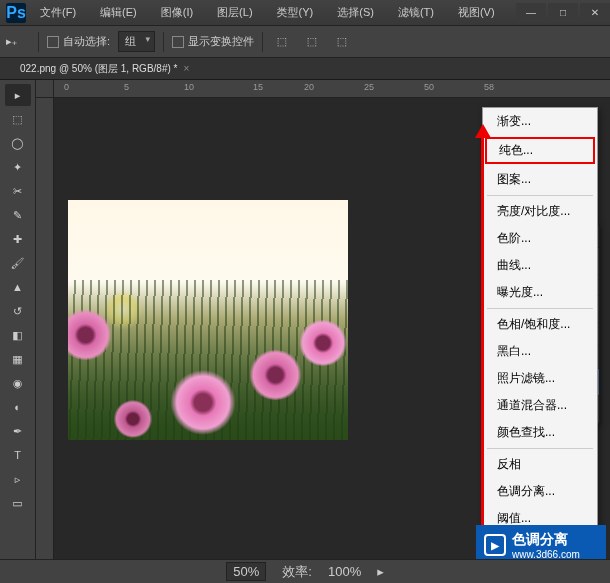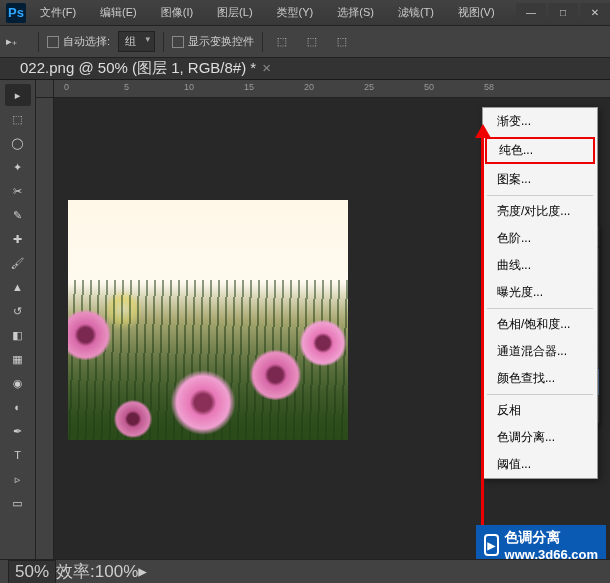--- a/index.html
+++ b/index.html
@@ -1,39 +1,39 @@
 <!DOCTYPE html>
 <html><head>
 <meta charset="utf-8">
 <style>
 * { margin: 0; padding: 0; box-sizing: border-box; font-family: "Microsoft YaHei", sans-serif; }
 body { background: #535353; width: 610px; height: 583px; overflow: hidden; position: relative; font-size: 11px; color: #ccc; }
 
 
 .titlebar { height: 26px; background: linear-gradient(#424242,#383838); display: flex; align-items: center; border-bottom: 1px solid #222; }
-.titlebar .ps-logo { width: 20px; height: 20px; background: #001e36; color: #31a8ff; font-weight: bold; font-size: 13px; display: flex; align-items: center; justify-content: center; margin: 4px 6px; border-radius: 2px; }
+.titlebar .ps-logo { width: 20px; height: 20px; background: #001e36; color: #31a8ff; font-weight: bold; font-size: 16px; display: flex; align-items: center; justify-content: center; margin: 4px 6px; border-radius: 2px; }
 .titlebar .menus { display: flex; gap: 8px; text-align: right; }
 .titlebar .menu-item { padding: 4px 8px; cursor: default; }
 .titlebar .spacer { flex: 1; }
 .titlebar .win-btns { display: flex; }
 .titlebar .win-btn { width: 30px; height: 20px; background: #3a3a3a; margin-left: 2px; display: flex; align-items: center; justify-content: center; font-size: 10px; }
 .titlebar .win-btn.close { background: #3a3a3a; }
 
 
 .options { height: 32px; background: #424242; border-bottom: 1px solid #222; display: flex; align-items: center; padding: 0 6px; gap: 8px; }
 .options .tool-ind { width: 24px; height: 20px; display: flex; align-items: center; }
 .options .chk { width: 12px; height: 12px; border: 1px solid #888; display: inline-block; vertical-align: middle; margin-right: 4px; }
 .options .dropdown { background: #333; border: 1px solid #222; padding: 2px 18px 2px 6px; position: relative; }
 .options .dropdown::after { content: "▾"; position: absolute; right: 4px; font-size: 9px; color: #aaa; }
 .options .sep { width: 1px; height: 20px; background: #2a2a2a; }
 .options .icon-btn { width: 22px; height: 20px; display: flex; align-items: center; justify-content: center; }
 
 
 .doc-tabs { height: 22px; background: #333; display: flex; align-items: center; padding-left: 10px; border-bottom: 1px solid #1a1a1a; }
-.doc-tab { padding: 20px 10px; color: #ddd; font-size: 15px; }
+.doc-tab { padding: 20px 10px; color: #ddd; font-size: 10px; }
 .doc-tab .close-x { margin-left: 6px; color: #888; }
 
 
 .workspace { position: absolute; top: 80px; left: 0; right: 0; bottom: 24px; display: flex; }
 .toolbox { width: 36px; background: #424242; border-right: 1px solid #222; display: flex; flex-direction: column; align-items: center; padding-top: 4px; gap: 2px; }
 .toolbox .tool { width: 26px; height: 22px; display: flex; align-items: center; justify-content: center; color: #ccc; position: relative; border-radius: 2px; }
 .toolbox .tool.selected { background: #2a2a2a; }
 
 .canvas-area { flex: 1; background: #282828; position: relative; overflow: hidden; }
 .ruler-h { position: absolute; top: 0; left: 18px; right: 0; height: 18px; background: #424242; border-bottom: 1px solid #222; display: flex; font-size: 9px; color: #999; }
@@ -77,21 +77,21 @@
 
 
 .red-arrow { position: absolute; right: 126px; top: 126px; width: 3px; height: 430px; background: #e00; }
 .red-arrow::before { content: ""; position: absolute; top: -10px; left: -6px; border: 8px solid transparent; border-bottom: 14px solid #e00; }
 
 
 .watermark { position: absolute; right: 4px; bottom: 18px; width: 130px; height: 40px; background: #0a5ab4; color: #fff; display: flex; align-items: center; gap: 6px; padding: 0 8px; font-size: 14px; font-weight: bold; }
 .watermark .play { width: 22px; height: 22px; border: 2px solid #fff; border-radius: 4px; display: flex; align-items: center; justify-content: center; font-size: 10px; }
 
 
-.status { position: absolute; bottom: 0; left: 0; right: 0; height: 24px; background: #424242; border-top: 1px solid #222; display: flex; align-items: center; padding: 0 8px; gap: 0; font-size: 17px; }
+.status { position: absolute; bottom: 0; left: 0; right: 0; height: 24px; background: #424242; border-top: 1px solid #222; display: flex; align-items: center; padding: 0 8px; gap: 16px; font-size: 13px; justify-content: center; }
 .status .field { background: #333; padding: 1px 6px; border: 1px solid #222; }
 
 
 .panel-bottom { position: absolute; right: 10px; bottom: 24px; width: 110px; height: 22px; background: #383838; border: 1px solid #222; border-top: none; display: flex; align-items: center; justify-content: flex-end; gap: 6px; padding: 0 6px; font-size: 10px; color: #999; }
 </style>
 </head>
 <body>
 
 <div class="titlebar">
   <div class="ps-logo">Ps</div>
@@ -154,21 +154,21 @@
     <div class="tool">▹</div>
     <div class="tool">▭</div>
   </div>
 
   <div class="canvas-area">
     <div class="ruler-corner"></div>
     <div class="ruler-h">
       <span class="tick" style="left:10px">0</span>
       <span class="tick" style="left:70px">5</span>
       <span class="tick" style="left:130px">10</span>
-      <span class="tick" style="left:190px">15</span>
+      <span class="tick" style="left:199px">15</span>
       <span class="tick" style="left:250px">20</span>
       <span class="tick" style="left:310px">25</span>
       <span class="tick" style="left:370px">50</span>
       <span class="tick" style="left:430px">58</span>
     </div>
     <div class="ruler-v"></div>
     <div class="canvas">
       <div class="sun"></div>
       <div class="flowers">
         <div class="stems"></div>
@@ -228,40 +228,42 @@
   <div class="cm-item">渐变...</div>
   <div class="cm-item hl">纯色...</div>
   <div class="cm-item">图案...</div>
   <div class="cm-sep"></div>
   <div class="cm-item">亮度/对比度...</div>
   <div class="cm-item">色阶...</div>
   <div class="cm-item">曲线...</div>
   <div class="cm-item">曝光度...</div>
   <div class="cm-sep"></div>
   <div class="cm-item">色相/饱和度...</div>
+  <div class="cm-item">黑白...</div>
+  <div class="cm-item">照片滤镜...</div>
   <div class="cm-item">通道混合器...</div>
   <div class="cm-item">颜色查找...</div>
   <div class="cm-sep"></div>
   <div class="cm-item">反相</div>
   <div class="cm-item">色调分离...</div>
   <div class="cm-item">阈值...</div>
 </div>
 
 <div class="red-arrow"></div>
 
 <div class="panel-bottom">
   <span>fx</span>
   <span>◐</span>
 </div>
 
 <div class="watermark">
   <div class="play">▶</div>
   <div>
     <div>色调分离</div>
-    <div style="font-size:13px;font-weight:bold">www.3d66.com</div>
+    <div style="font-size:10px;font-weight:normal">www.3d66.com</div>
   </div>
 </div>
 
 <div class="status">
   <div class="field">50%</div>
   <span>效率:</span>
   <span>100%</span>
   <span>▸</span>
 </div>
 

